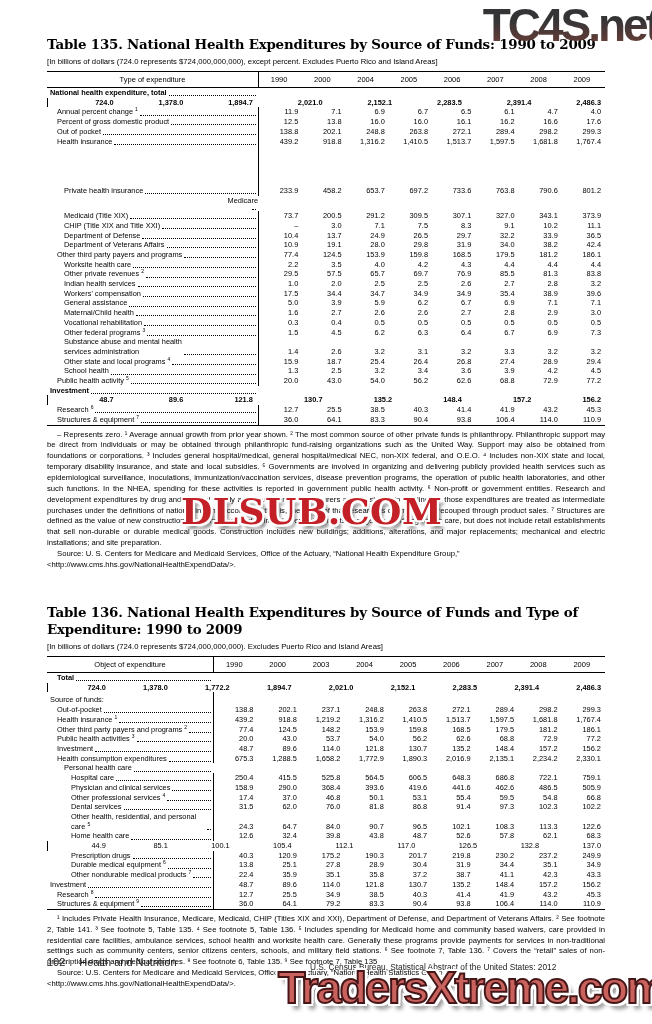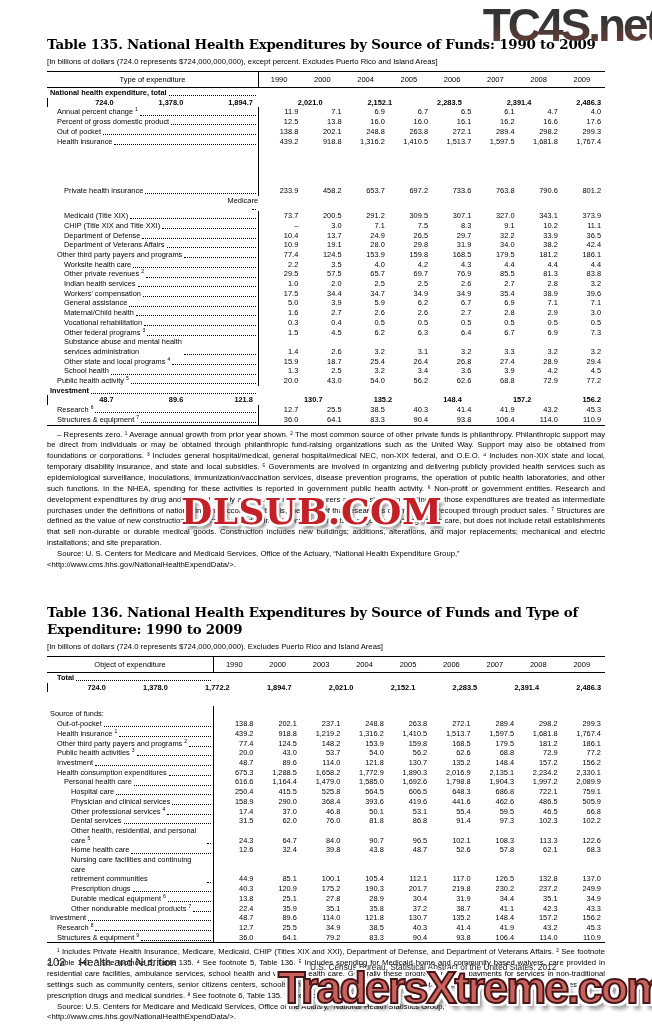--- a/index.html
+++ b/index.html
@@ -15,21 +15,21 @@
     font-family:"DejaVu Serif","Liberation Serif",serif;
     font-weight:700; font-size:13.4px; line-height:17.5px; letter-spacing:-0.2px;
   }
   .t135-title { margin-top:36px; }
   .t136-title { margin-top:33px; }
   .h-sub { font-size:7.7px; line-height:9px; margin-top:3px; }
 
   .dtable { margin-top:5px; border-top:1px solid #000; border-bottom:1.5px solid #000; }
   .t-row { display:flex; align-items:stretch; font-size:7.4px; line-height:9.7px; }
   .t-row.bold { font-weight:700;flex-direction:column; }
-  .t-row.gap .stub, .t-row.gap .vals { padding-top:3px;margin-top:14px; }
+  .t-row.gap .stub, .t-row.gap .vals { padding-top:3px; }
   .stub { flex:none; display:flex; align-items:flex-end; }
   #t135 .stub { width:211px; }
   #t136 .stub { width:166px; }
   .lbl { white-space:pre-line; }
   .lbl sup { font-size:5px; line-height:0; }
   .dots { flex:1 1 4px; min-width:4px; border-bottom:1px dotted #000; margin:0 2px 1.5px 2px; align-self:flex-end; }
   .vals { flex:1; display:flex; align-items:flex-end; border-left:1px solid #000; }
   .val { flex:1; text-align:right; padding-right:4px; }
   .t-head { border-bottom:1px solid #000; font-size:7.5px; line-height:15.5px; }
   .t-head .stub { align-items:center; justify-content:center; }
@@ -674,31 +674,20 @@
             <div class="val">2,135.1</div>
             <div class="val">2,234.2</div>
             <div class="val">2,330.1</div>
           </div>
         </div>
         <div class="t-row">
           <div class="stub" style="padding-left: 17px;">
             <span class="lbl">Personal health care</span>
             <span class="dots"></span>
           </div>
-          <div class="vals">
-            <div class="val">616.6</div>
-            <div class="val">1,164.4</div>
-            <div class="val">1,479.0</div>
-            <div class="val">1,585.0</div>
-            <div class="val">1,692.6</div>
-            <div class="val">1,798.8</div>
-            <div class="val">1,904.3</div>
-            <div class="val">1,997.2</div>
-            <div class="val">2,089.9</div>
-          </div>
         </div>
         <div class="t-row">
           <div class="stub" style="padding-left: 24px;">
             <span class="lbl">Hospital care</span>
             <span class="dots"></span>
           </div>
           <div class="vals">
             <div class="val">250.4</div>
             <div class="val">415.5</div>
             <div class="val">525.8</div>
@@ -733,21 +722,21 @@
             <span class="dots"></span>
           </div>
           <div class="vals">
             <div class="val">17.4</div>
             <div class="val">37.0</div>
             <div class="val">46.8</div>
             <div class="val">50.1</div>
             <div class="val">53.1</div>
             <div class="val">55.4</div>
             <div class="val">59.5</div>
-            <div class="val">46.5</div>
+            <div class="val">54.8</div>
             <div class="val">66.8</div>
           </div>
         </div>
         <div class="t-row">
           <div class="stub" style="padding-left: 24px;">
             <span class="lbl">Dental services</span>
             <span class="dots"></span>
           </div>
           <div class="vals">
             <div class="val">31.5</div>
@@ -789,25 +778,20 @@
             <div class="val">39.8</div>
             <div class="val">43.8</div>
             <div class="val">48.7</div>
             <div class="val">52.6</div>
             <div class="val">57.8</div>
             <div class="val">62.1</div>
             <div class="val">68.3</div>
           </div>
         </div>
         <div class="t-row">
-          <div class="stub" style="padding-left: 24px;">
-            <span class="lbl">Nursing care facilities and continuing care
-retirement communities</span>
-            <span class="dots"></span>
-          </div>
           <div class="vals">
             <div class="val">44.9</div>
             <div class="val">85.1</div>
             <div class="val">100.1</div>
             <div class="val">105.4</div>
             <div class="val">112.1</div>
             <div class="val">117.0</div>
             <div class="val">126.5</div>
             <div class="val">132.8</div>
             <div class="val">137.0</div>

